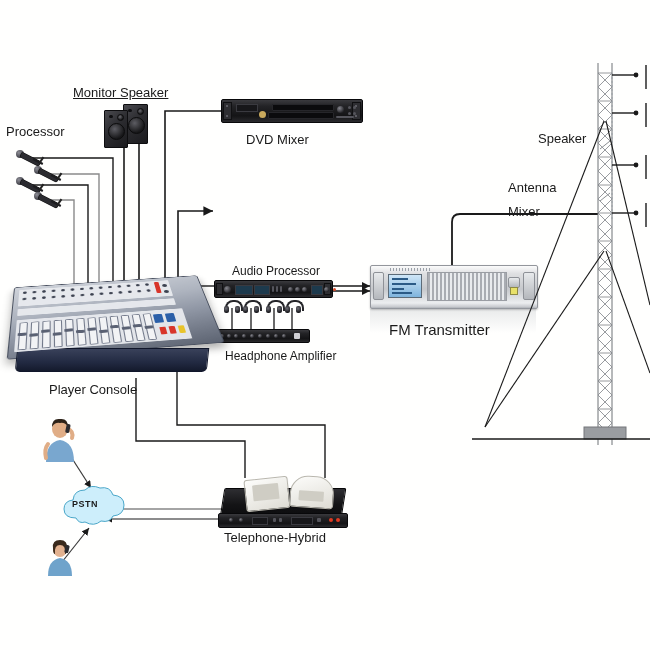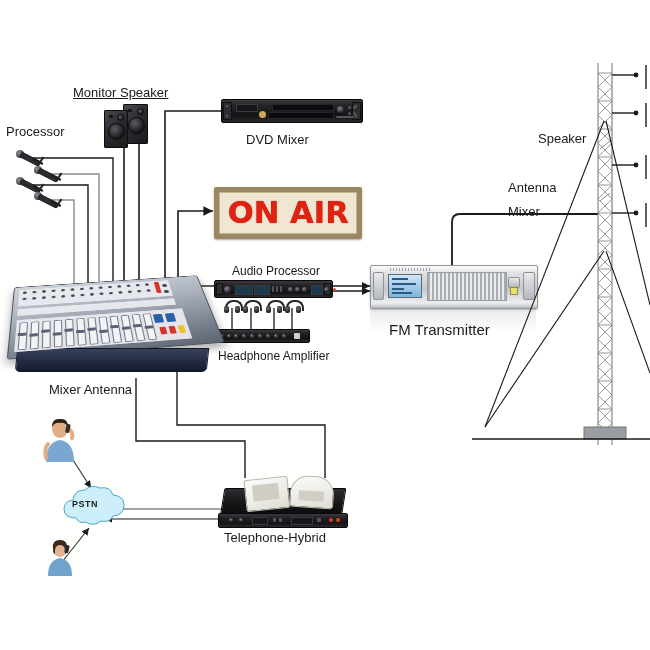--- a/index.html
+++ b/index.html
@@ -215,23 +215,20 @@
     <div class="knb" style="left:37px;top:11px;width:7px;height:7px;background:#c9a95c;"></div>
     <div class="knb" style="left:115px;top:6px;width:7px;height:7px;"></div>
     <div class="btn" style="left:126px;top:6px;width:3px;height:3px;border-radius:50%;"></div>
     <div class="btn" style="left:131px;top:6px;width:3px;height:3px;border-radius:50%;"></div>
     <div class="btn" style="left:126px;top:12px;width:3px;height:3px;border-radius:50%;"></div>
     <div class="btn" style="left:131px;top:12px;width:3px;height:3px;border-radius:50%;"></div>
     <div class="btn" style="left:114px;top:16px;width:18px;height:2px;"></div>
   </div>
   <div class="lbl" style="left:246px;top:133px;">DVD Mixer</div>
 
-  <div id="onair" style="left:214px;top:187px;width:138px;height:42px;">
-    <span>ON AIR</span>
-  </div>
 
   <div class="lbl" style="left:232px;top:265px;font-size:12px;">Audio Processor</div>
   <div class="rack" style="left:214px;top:280px;width:117px;height:16px;">
     <div class="ear" style="left:1px;width:5px;"></div>
     <div class="ear" style="right:1px;width:5px;"></div>
     <div class="knb" style="left:9px;top:5px;width:7px;height:7px;"></div>
     <div class="disp" style="left:20px;top:4px;width:16px;height:8px;background:#1d3a4d;"></div>
     <div class="disp" style="left:39px;top:4px;width:14px;height:8px;background:#1d3a4d;"></div>
     <div class="btn" style="left:57px;top:5px;width:2px;height:6px;"></div>
     <div class="btn" style="left:61px;top:5px;width:2px;height:6px;"></div>
@@ -270,21 +267,21 @@
     <div class="knb" style="left:13px;top:4px;width:4px;height:4px;"></div>
     <div class="knb" style="left:20px;top:4px;width:4px;height:4px;"></div>
     <div class="knb" style="left:28px;top:4px;width:4px;height:4px;"></div>
     <div class="knb" style="left:36px;top:4px;width:4px;height:4px;"></div>
     <div class="knb" style="left:44px;top:4px;width:4px;height:4px;"></div>
     <div class="knb" style="left:52px;top:4px;width:4px;height:4px;"></div>
     <div class="knb" style="left:60px;top:4px;width:4px;height:4px;"></div>
     <div class="knb" style="left:68px;top:4px;width:4px;height:4px;"></div>
     <div class="btn" style="left:80px;top:3px;width:6px;height:6px;background:#cfcfd4;"></div>
   </div>
-  <div class="lbl" style="left:218px;top:350px;font-size:12px;">Headphone Amplifier</div>
+  <div class="lbl" style="left:225px;top:350px;font-size:12px;">Headphone Amplifier</div>
 
   <div id="mixer" style="left:12px;top:262px;width:198px;height:100px;">
     <div class="mx-body"></div>
     <div class="mx-front"></div>
     <div class="mx-surface">
       <div class="mx-strip" style="left:6px;top:6px;width:160px;height:26px;"></div>
       <div class="mx-strip" style="left:6px;top:36px;width:160px;height:10px;"></div>
       <div class="mx-strip" style="left:6px;top:52px;width:165px;height:42px;"></div>
       <div class="mx-knb" style="left:10px;top:9px;width:4px;height:4px;"></div>
       <div class="mx-knb" style="left:20px;top:9px;width:4px;height:4px;"></div>
@@ -341,21 +338,21 @@
       <div class="mx-blu" style="left:140px;top:58px;width:9px;height:12px;"></div>
       <div class="mx-blu" style="left:152px;top:58px;width:9px;height:12px;"></div>
       <div class="mx-red" style="left:143px;top:76px;width:6px;height:10px;"></div>
       <div class="mx-red" style="left:152px;top:76px;width:6px;height:10px;"></div>
       <div class="mx-yel" style="left:161px;top:76px;width:6px;height:10px;"></div>
       <div class="mx-red" style="left:150px;top:8px;width:5px;height:18px;"></div>
       <div class="mx-knb" style="left:158px;top:12px;width:5px;height:5px;"></div>
       <div class="mx-knb" style="left:158px;top:22px;width:5px;height:5px;"></div>
     </div>
   </div>
-  <div class="lbl" style="left:49px;top:383px;">Mixer Antenna</div>
+  <div class="lbl" style="left:49px;top:383px;">Player Console</div>
 
   <div id="fmtx" style="left:370px;top:265px;width:166px;height:42px;">
     <div class="tx-body"></div>
     <div class="tx-h" style="left:3px;top:7px;width:9px;height:26px;"></div>
     <div class="tx-h" style="left:153px;top:7px;width:10px;height:26px;"></div>
     <div class="tx-lcd" style="left:18px;top:9px;width:32px;height:22px;">
       <i style="left:3px;top:3px;width:16px;height:2px;"></i>
       <i style="left:3px;top:8px;width:24px;height:2px;"></i>
       <i style="left:3px;top:13px;width:12px;height:2px;"></i>
       <i style="left:3px;top:17px;width:20px;height:2px;"></i>

